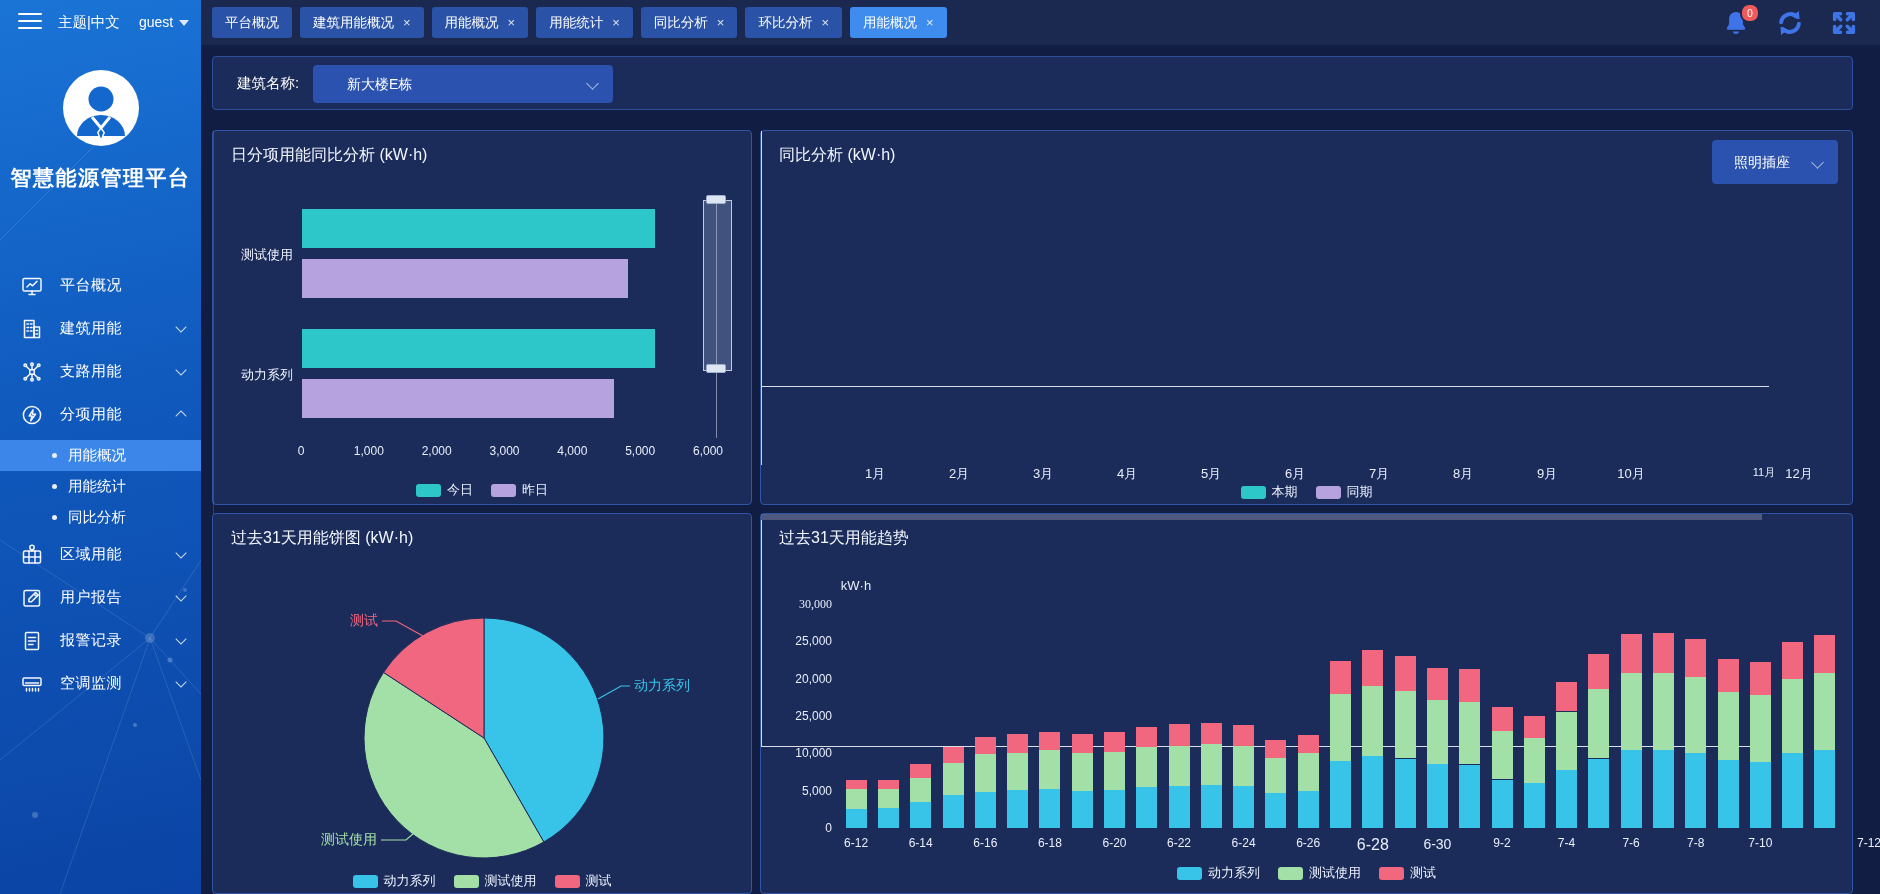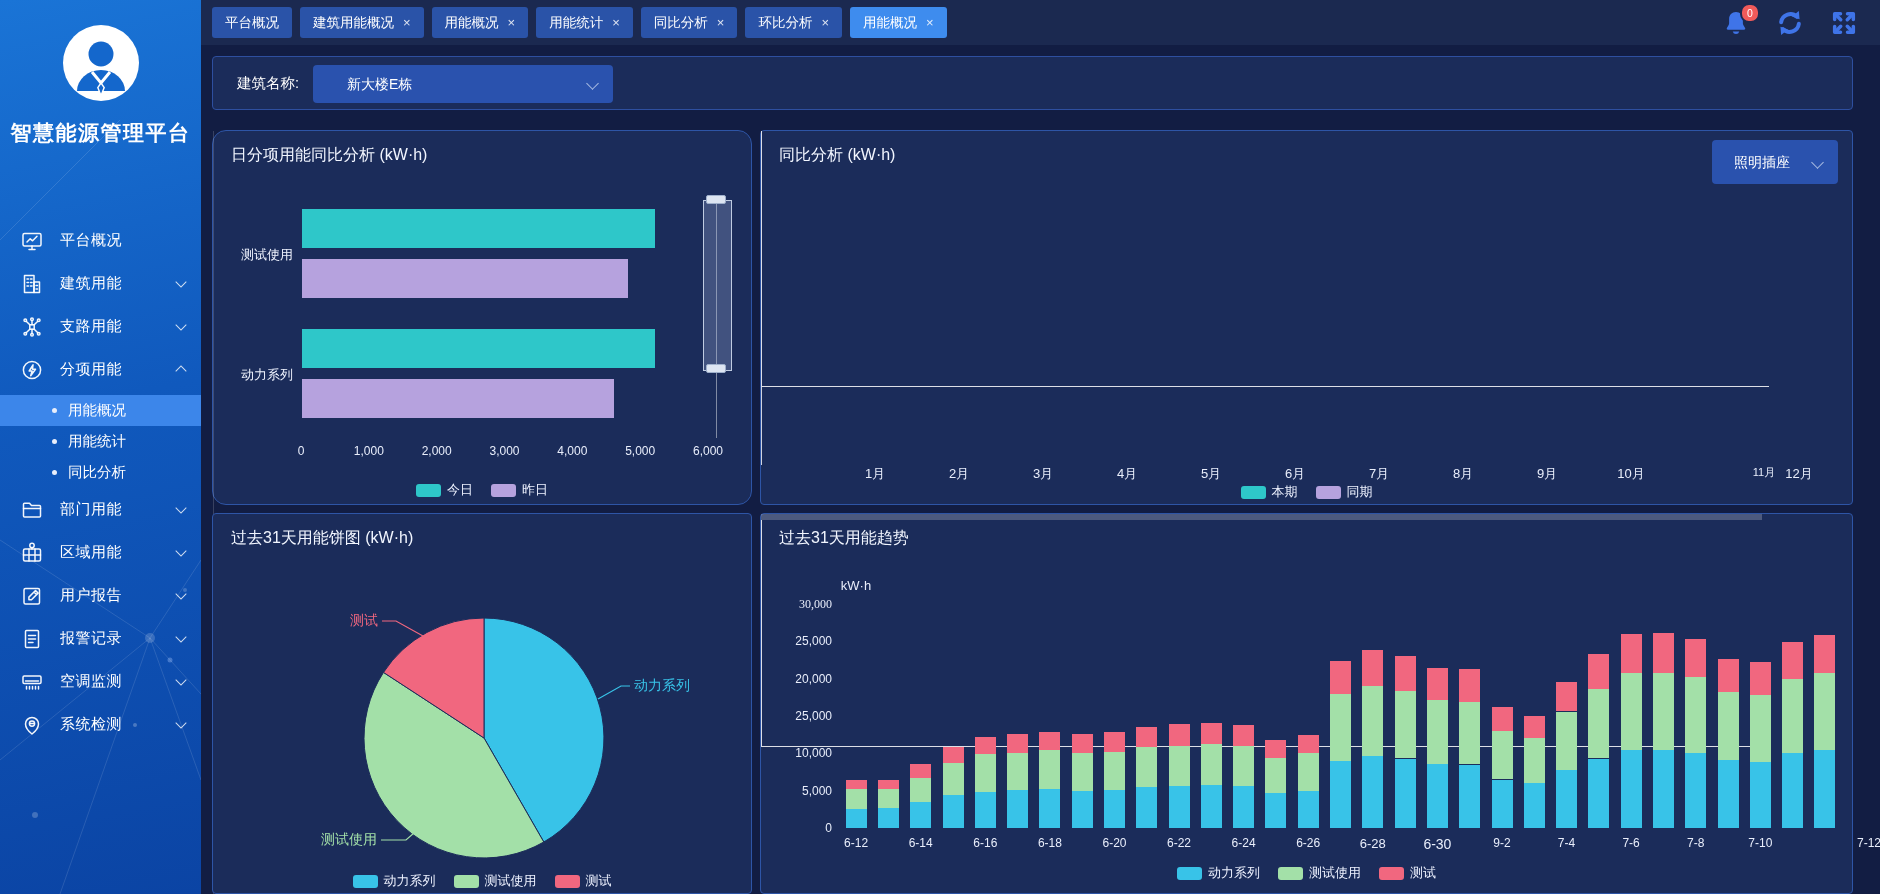--- a/index.html
+++ b/index.html
@@ -45,21 +45,21 @@
   
   .filterbar{position:absolute;left:212px;top:56px;width:1641px;height:54px;background:#1b2c5a;
              border:1px solid #2e4f9f;border-radius:4px;box-sizing:border-box;}
   .fl-label{position:absolute;left:24px;top:0;line-height:52px;font-size:14.5px;}
   .dropdown{position:absolute;background:#2a52ae;border-radius:4px;cursor:pointer;}
   .dd-main{left:100px;top:8px;width:300px;height:38px;}
   .dd-text{position:absolute;left:34px;top:0;font-size:14px;line-height:38px;}
   .dd-chev{position:absolute;right:16px;top:14px;width:8px;height:8px;border-right:1.6px solid #a9bce2;
            border-bottom:1.6px solid #a9bce2;transform:rotate(45deg);}
   .panel{position:absolute;background:#1b2c5a;border:1px solid #2e55a6;border-radius:4px;box-sizing:border-box;}
-  #panel1{left:212px;top:130px;width:540px;height:375px;border-radius:14px;}
+  #panel1{left:212px;top:130px;width:540px;height:375px;}
   #panel2{left:760px;top:130px;width:1093px;height:375px;}
   #panel3{left:212px;top:513px;width:540px;height:381px;}
   #panel4{left:760px;top:513px;width:1093px;height:381px;}
   .p-title{position:absolute;left:18px;top:14px;font-size:16px;color:#f2f6ff;}
   .dd-yoy{right:14px;top:9px;width:126px;height:44px;}
   .dd-yoy .dd-text{left:22px;line-height:44px;}
   .dd-yoy .dd-chev{top:18px;}
   
   .abs{position:absolute;}
   .axis{background:rgba(255,255,255,.85);}
@@ -92,20 +92,29 @@
         <line x1="150" y1="638" x2="60" y2="894"></line>
           <line x1="150" y1="638" x2="201" y2="694"></line>
         <line x1="0" y1="240" x2="120" y2="120"></line>
       </g>
       <circle cx="150" cy="638" r="5" fill="rgba(255,255,255,0.18)"></circle>
       <circle cx="35" cy="815" r="3" fill="rgba(255,255,255,0.22)"></circle>
       <circle cx="170" cy="660" r="2.5" fill="rgba(170,200,255,0.35)"></circle>
       <circle cx="135" cy="725" r="2" fill="rgba(255,255,255,0.25)"></circle>
       <circle cx="185" cy="590" r="2" fill="rgba(255,255,255,0.2)"></circle>
     </svg>
+    <div class="sb-top">
+      <div class="burger">
+          <i></i>
+          <i></i>
+          <i></i>
+        </div>
+      <div class="theme">主题|中文</div>
+      <div class="user"><span>guest</span><span class="caret"></span></div>
+    </div>
     <div class="avatar">
       <svg width="76" height="76" viewBox="0 0 76 76">
         <circle cx="38" cy="29" r="12.5" fill="#1467cc"></circle>
         <path d="M14 66 a24 21 0 0 1 48 0 Z" fill="#1467cc"></path>
         <path d="M29 47 L38 58 L47 47" fill="none" stroke="#fff" stroke-width="3"></path>
         <path d="M38 58 l-3.2 4.5 3.2 8 3.2-8 Z" fill="#1467cc" stroke="#fff" stroke-width="1.4"></path>
       </svg>
     </div>
     <div class="sb-title">智慧能源管理平台</div>
     <nav class="menu" id="menu">
@@ -157,28 +166,20 @@
             <span class="dot"></span>
             <span class="sl">用能统计</span>
           </div>
           <div class="s-item">
             <span class="dot"></span>
             <span class="sl">同比分析</span>
           </div>
         </div>
         <div class="m-item">
           <span class="mi"><svg width="24" height="24" viewBox="0 0 24 24" fill="none" stroke="rgba(255,255,255,.95)" stroke-width="1.5" stroke-linecap="round" stroke-linejoin="round">
-              <path d="M3.5 6.2a1 1 0 0 1 1-1h5l2 2.2h8a1 1 0 0 1 1 1V18a1 1 0 0 1-1 1h-15a1 1 0 0 1-1-1z"></path>
-              <path d="M3.5 10.5h17"></path>
-            </svg></span>
-          <span class="ml">部门用能</span>
-          <span class="chev"></span>
-        </div>
-        <div class="m-item">
-          <span class="mi"><svg width="24" height="24" viewBox="0 0 24 24" fill="none" stroke="rgba(255,255,255,.95)" stroke-width="1.5" stroke-linecap="round" stroke-linejoin="round">
               <rect x="3.5" y="8" width="17" height="12" rx="1.5"></rect>
               <path d="M9 8v12M15 8v12M3.5 14h17"></path>
               <circle cx="12" cy="4.5" r="2.2"></circle>
               <path d="M12 6.7V8"></path>
             </svg></span>
           <span class="ml">区域用能</span>
           <span class="chev"></span>
         </div>
         <div class="m-item">
           <span class="mi"><svg width="24" height="24" viewBox="0 0 24 24" fill="none" stroke="rgba(255,255,255,.95)" stroke-width="1.5" stroke-linecap="round" stroke-linejoin="round">
@@ -196,29 +197,20 @@
           <span class="ml">报警记录</span>
           <span class="chev"></span>
         </div>
         <div class="m-item">
           <span class="mi"><svg width="24" height="24" viewBox="0 0 24 24" fill="none" stroke="rgba(255,255,255,.95)" stroke-width="1.5" stroke-linecap="round" stroke-linejoin="round">
               <rect x="3" y="6" width="18" height="7.5" rx="1.2"></rect>
               <path d="M5.5 11h13"></path>
               <path d="M6.5 16.5v2.5M9.5 16.5v2.5M12.5 16.5v2.5M15.5 16.5v2.5M18.5 16.5v2.5" stroke-dasharray="2.5 1.6"></path>
             </svg></span>
           <span class="ml">空调监测</span>
-          <span class="chev"></span>
-        </div>
-        <div class="m-item">
-          <span class="mi"><svg width="24" height="24" viewBox="0 0 24 24" fill="none" stroke="rgba(255,255,255,.95)" stroke-width="1.5" stroke-linecap="round" stroke-linejoin="round">
-              <path d="M12 21s-6.5-5.1-6.5-10a6.5 6.5 0 1 1 13 0C18.5 15.9 12 21 12 21z"></path>
-              <circle cx="12" cy="10.6" r="2.6"></circle>
-              <path d="M10.5 10.6h3"></path>
-            </svg></span>
-          <span class="ml">系统检测</span>
           <span class="chev"></span>
         </div>
       </nav>
   </aside>
 
   <header class="topbar">
     <div class="tabs" id="tabs">
         <div class="tab">
           <span>平台概况</span>
         </div>
@@ -470,21 +462,21 @@
         <div class="bar" style="left: 536.7px; top: 276.7px; width: 21px; height: 37.3px; background: rgb(56, 195, 232);"></div>
         <div class="bar" style="left: 536.7px; top: 239.3px; width: 21px; height: 37.3px; background: rgb(163, 224, 168);"></div>
         <div class="bar" style="left: 536.7px; top: 220.7px; width: 21px; height: 18.7px; background: rgb(241, 103, 127);"></div>
         <div class="alab" style="left: 547.2px; top: 322px; font-size: 12px;">6-26</div>
         <div class="bar" style="left: 569px; top: 246.8px; width: 21px; height: 67.2px; background: rgb(56, 195, 232);"></div>
         <div class="bar" style="left: 569px; top: 180.3px; width: 21px; height: 66.5px; background: rgb(163, 224, 168);"></div>
         <div class="bar" style="left: 569px; top: 146.7px; width: 21px; height: 33.6px; background: rgb(241, 103, 127);"></div>
         <div class="bar" style="left: 601.3px; top: 242.3px; width: 21px; height: 71.7px; background: rgb(56, 195, 232);"></div>
         <div class="bar" style="left: 601.3px; top: 172.1px; width: 21px; height: 70.2px; background: rgb(163, 224, 168);"></div>
         <div class="bar" style="left: 601.3px; top: 136.3px; width: 21px; height: 35.8px; background: rgb(241, 103, 127);"></div>
-        <div class="alab" style="left: 611.8px; top: 322px; font-size: 13px;">6-28</div>
+        <div class="alab" style="left: 611.8px; top: 322px; font-size: 16px;">6-28</div>
         <div class="bar" style="left: 633.6px; top: 244.6px; width: 21px; height: 69.4px; background: rgb(56, 195, 232);"></div>
         <div class="bar" style="left: 633.6px; top: 176.6px; width: 21px; height: 67.9px; background: rgb(163, 224, 168);"></div>
         <div class="bar" style="left: 633.6px; top: 141.5px; width: 21px; height: 35.1px; background: rgb(241, 103, 127);"></div>
         <div class="bar" style="left: 665.9px; top: 249.8px; width: 21px; height: 64.2px; background: rgb(56, 195, 232);"></div>
         <div class="bar" style="left: 665.9px; top: 186.3px; width: 21px; height: 63.5px; background: rgb(163, 224, 168);"></div>
         <div class="bar" style="left: 665.9px; top: 153.5px; width: 21px; height: 32.9px; background: rgb(241, 103, 127);"></div>
         <div class="alab" style="left: 676.4px; top: 322px; font-size: 14px;">6-30</div>
         <div class="bar" style="left: 698.2px; top: 250.5px; width: 21px; height: 63.5px; background: rgb(56, 195, 232);"></div>
         <div class="bar" style="left: 698.2px; top: 187.8px; width: 21px; height: 62.7px; background: rgb(163, 224, 168);"></div>
         <div class="bar" style="left: 698.2px; top: 155px; width: 21px; height: 32.9px; background: rgb(241, 103, 127);"></div>

